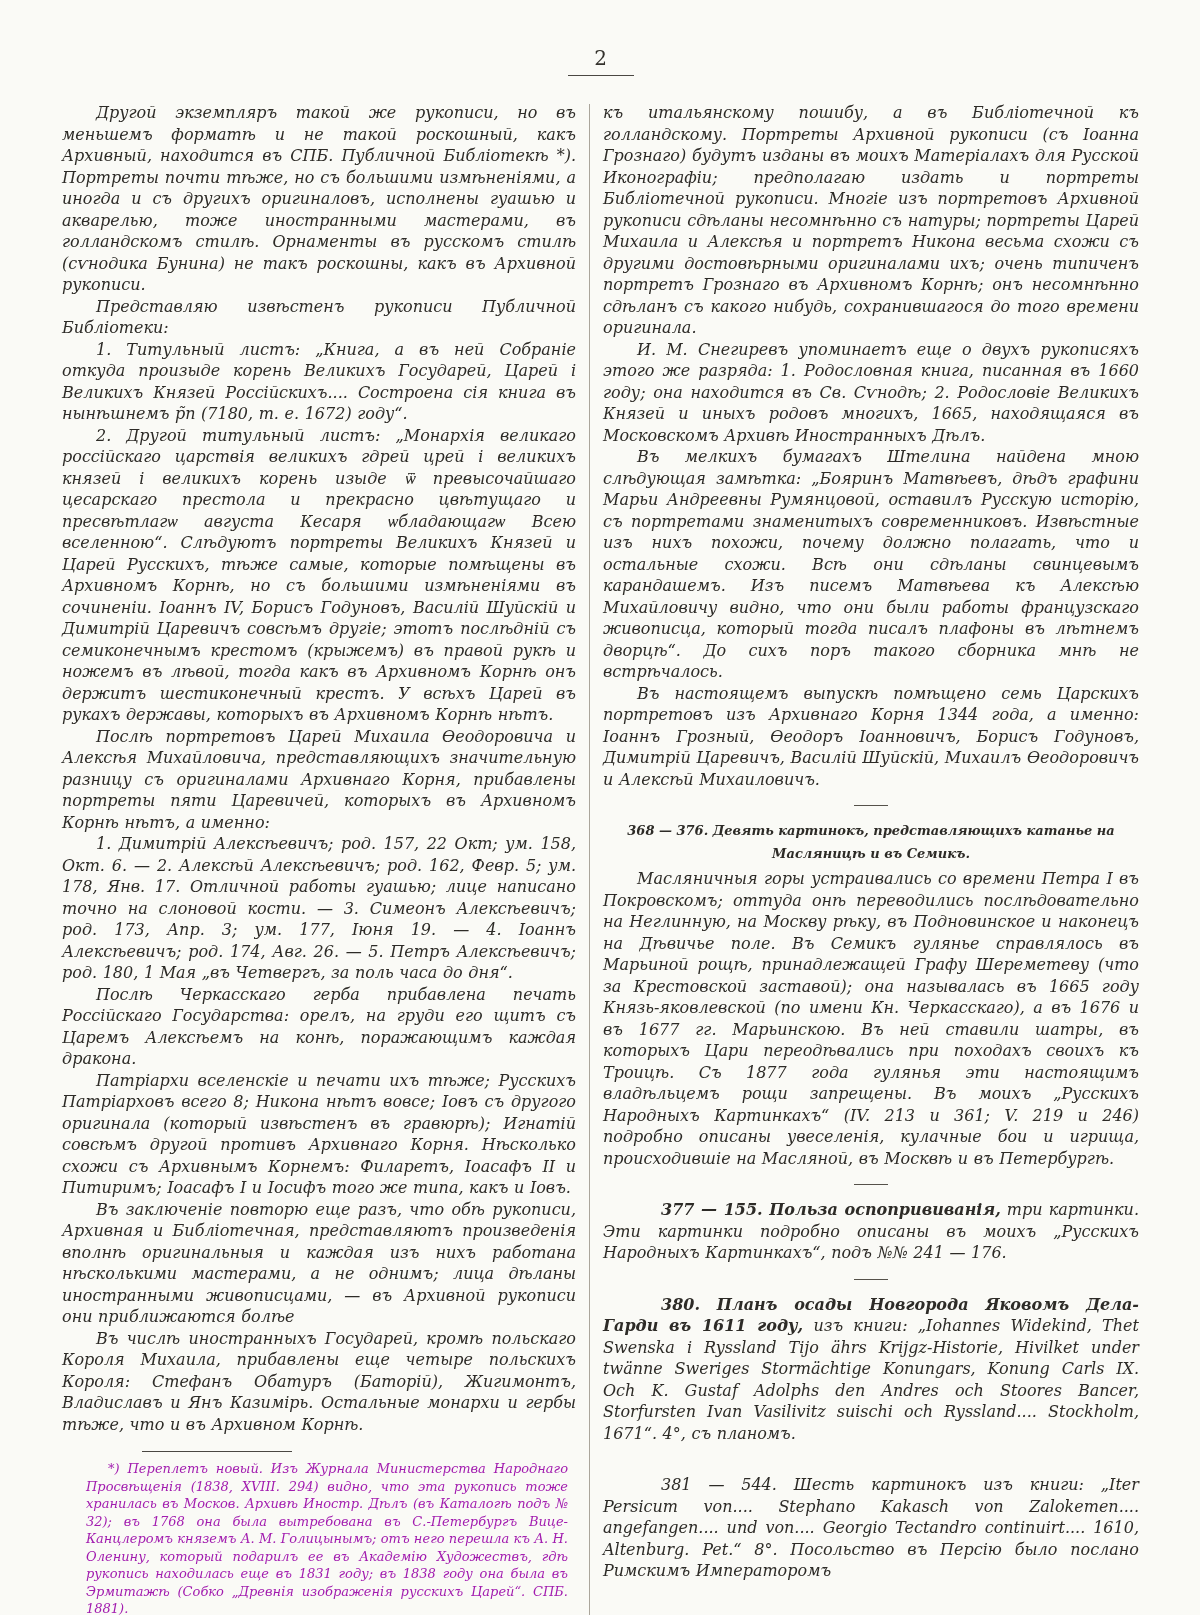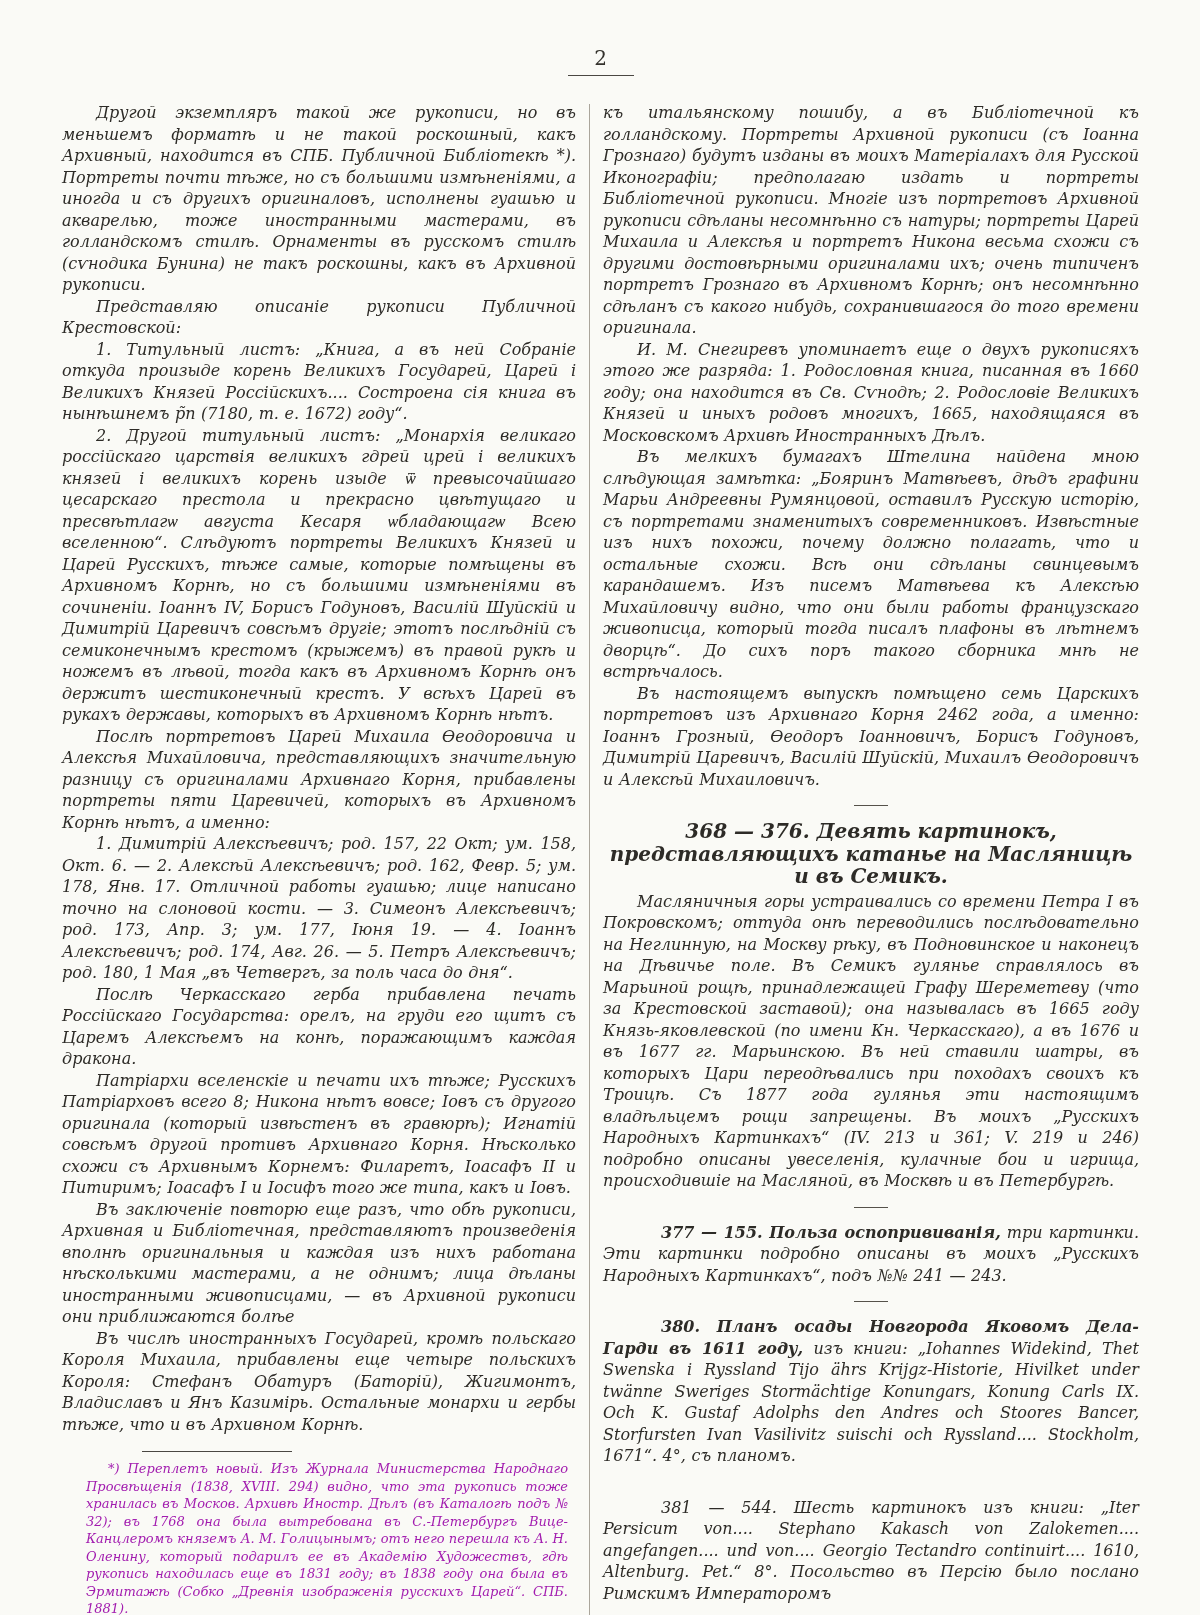--- a/index.html
+++ b/index.html
@@ -61,21 +61,21 @@
     text-indent: 22px;
     color: #a21caf;
   }
   .separator {
     width: 34px;
     border-top: 1.5px solid #55514a;
     margin: 15px auto 14px auto;
   }
   .entry-heading {
     margin: 0 0 3px 0;
-    font-size: 20px;
+    font-size: 13px;
     line-height: 22.5px;
     font-weight: bold;
     text-align: center;
     text-indent: 0;
   }
   .entry-body { text-indent: 34px; }
   .entry-para { text-indent: 58px; }
   .entry-lead { font-weight: bold; }
   .entry-lead-plain { font-weight: normal; }
   .entry-gap { margin-top: 30px; }
@@ -98,55 +98,55 @@
   <div class="page-header">
     <div class="page-number">2</div>
     <div class="page-number-rule"></div>
   </div>
 
   <div class="columns">
 
     <div class="column left">
       <div class="para-list">
           <p class="para">Другой экземпляръ такой же рукописи, но въ меньшемъ форматѣ и не такой роскошный, какъ Архивный, находится въ СПБ. Публичной Библіотекѣ *). Портреты почти тѣже, но съ большими измѣненіями, а иногда и съ другихъ оригиналовъ, исполнены гуашью и акварелью, тоже иностранными мастерами, въ голландскомъ стилѣ. Орнаменты въ русскомъ стилѣ (сѵнодика Бунина) не такъ роскошны, какъ въ Архивной рукописи.</p>
-          <p class="para">Представляю описаніе рукописи Публичной Крестовской:</p>
+          <p class="para">Представляю извѣстенъ рукописи Публичной Библіотеки:</p>
           <p class="para">1. Титульный листъ: „Книга, а въ ней Собраніе откуда произыде корень Великихъ Государей, Царей і Великихъ Князей Россійскихъ.... Состроена сія книга въ нынѣшнемъ р̃п (7180, т. е. 1672) году“.</p>
           <p class="para">2. Другой титульный листъ: „Монархія великаго россійскаго царствія великихъ гдрей црей і великихъ князей і великихъ корень изыде ѿ превысочайшаго цесарскаго престола и прекрасно цвѣтущаго и пресвѣтлагѡ августа Кесаря ѡбладающагѡ Всею вселенною“. Слѣдуютъ портреты Великихъ Князей и Царей Русскихъ, тѣже самые, которые помѣщены въ Архивномъ Корнѣ, но съ большими измѣненіями въ сочиненіи. Іоаннъ IV, Борисъ Годуновъ, Василій Шуйскій и Димитрій Царевичъ совсѣмъ другіе; этотъ послѣдній съ семиконечнымъ крестомъ (крыжемъ) въ правой рукѣ и ножемъ въ лѣвой, тогда какъ въ Архивномъ Корнѣ онъ держитъ шестиконечный крестъ. У всѣхъ Царей въ рукахъ державы, которыхъ въ Архивномъ Корнѣ нѣтъ.</p>
           <p class="para">Послѣ портретовъ Царей Михаила Ѳеодоровича и Алексѣя Михайловича, представляющихъ значительную разницу съ оригиналами Архивнаго Корня, прибавлены портреты пяти Царевичей, которыхъ въ Архивномъ Корнѣ нѣтъ, а именно:</p>
           <p class="para">1. Димитрій Алексѣевичъ; род. 157, 22 Окт; ум. 158, Окт. 6. — 2. Алексѣй Алексѣевичъ; род. 162, Февр. 5; ум. 178, Янв. 17. Отличной работы гуашью; лице написано точно на слоновой кости. — 3. Симеонъ Алексѣевичъ; род. 173, Апр. 3; ум. 177, Іюня 19. — 4. Іоаннъ Алексѣевичъ; род. 174, Авг. 26. — 5. Петръ Алексѣевичъ; род. 180, 1 Мая „въ Четвергъ, за поль часа до дня“.</p>
           <p class="para">Послѣ Черкасскаго герба прибавлена печать Россійскаго Государства: орелъ, на груди его щитъ съ Царемъ Алексѣемъ на конѣ, поражающимъ каждая дракона.</p>
           <p class="para">Патріархи вселенскіе и печати ихъ тѣже; Русскихъ Патріарховъ всего 8; Никона нѣтъ вовсе; Іовъ съ другого оригинала (который извѣстенъ въ гравюрѣ); Игнатій совсѣмъ другой противъ Архивнаго Корня. Нѣсколько схожи съ Архивнымъ Корнемъ: Филаретъ, Іоасафъ II и Питиримъ; Іоасафъ I и Іосифъ того же типа, какъ и Іовъ.</p>
           <p class="para">Въ заключеніе повторю еще разъ, что обѣ рукописи, Архивная и Библіотечная, представляютъ произведенія вполнѣ оригинальныя и каждая изъ нихъ работана нѣсколькими мастерами, а не однимъ; лица дѣланы иностранными живописцами, — въ Архивной рукописи они приближаются болѣе</p>
           <p class="para">Въ числѣ иностранныхъ Государей, кромѣ польскаго Короля Михаила, прибавлены еще четыре польскихъ Короля: Стефанъ Обатуръ (Баторій), Жигимонтъ, Владиславъ и Янъ Казимірь. Остальные монархи и гербы тѣже, что и въ Архивном Корнѣ.</p>
         </div>
       <div class="footnote-rule"></div>
       <p class="footnote">*) Переплетъ новый. Изъ Журнала Министерства Народнаго Просвѣщенія (1838, XVIII. 294) видно, что эта рукопись тоже хранилась въ Москов. Архивѣ Иностр. Дѣлъ (въ Каталогѣ подъ № 32); въ 1768 она была вытребована въ С.-Петербургъ Вице-Канцлеромъ княземъ А. М. Голицынымъ; отъ него перешла къ А. Н. Оленину, который подарилъ ее въ Академію Художествъ, гдѣ рукопись находилась еще въ 1831 году; въ 1838 году она была въ Эрмитажѣ (Собко „Древнія изображенія русскихъ Царей“. СПБ. 1881).</p>
     </div>
 
     <div class="column-divider"></div>
 
     <div class="column right">
       <div class="para-list">
           <p class="para">къ итальянскому пошибу, а въ Библіотечной къ голландскому. Портреты Архивной рукописи (съ Іоанна Грознаго) будутъ изданы въ моихъ Матеріалахъ для Русской Иконографіи; предполагаю издать и портреты Библіотечной рукописи. Многіе изъ портретовъ Архивной рукописи сдѣланы несомнѣнно съ натуры; портреты Царей Михаила и Алексѣя и портретъ Никона весьма схожи съ другими достовѣрными оригиналами ихъ; очень типиченъ портретъ Грознаго въ Архивномъ Корнѣ; онъ несомнѣнно сдѣланъ съ какого нибудь, сохранившагося до того времени оригинала.</p>
           <p class="para">И. М. Снегиревъ упоминаетъ еще о двухъ рукописяхъ этого же разряда: 1. Родословная книга, писанная въ 1660 году; она находится въ Св. Сѵнодѣ; 2. Родословіе Великихъ Князей и иныхъ родовъ многихъ, 1665, находящаяся въ Московскомъ Архивѣ Иностранныхъ Дѣлъ.</p>
           <p class="para">Въ мелкихъ бумагахъ Штелина найдена мною слѣдующая замѣтка: „Бояринъ Матвѣевъ, дѣдъ графини Марьи Андреевны Румянцовой, оставилъ Русскую исторію, съ портретами знаменитыхъ современниковъ. Извѣстные изъ нихъ похожи, почему должно полагать, что и остальные схожи. Всѣ они сдѣланы свинцевымъ карандашемъ. Изъ писемъ Матвѣева къ Алексѣю Михайловичу видно, что они были работы французскаго живописца, который тогда писалъ плафоны въ лѣтнемъ дворцѣ“. До сихъ поръ такого сборника мнѣ не встрѣчалось.</p>
-          <p class="para">Въ настоящемъ выпускѣ помѣщено семь Царскихъ портретовъ изъ Архивнаго Корня 2462 года, а именно: Іоаннъ Грозный, Ѳеодоръ Іоанновичъ, Борисъ Годуновъ, Димитрій Царевичъ, Василій Шуйскій, Михаилъ Ѳеодоровичъ и Алексѣй Михаиловичъ.</p>
+          <p class="para">Въ настоящемъ выпускѣ помѣщено семь Царскихъ портретовъ изъ Архивнаго Корня 1344 года, а именно: Іоаннъ Грозный, Ѳеодоръ Іоанновичъ, Борисъ Годуновъ, Димитрій Царевичъ, Василій Шуйскій, Михаилъ Ѳеодоровичъ и Алексѣй Михаиловичъ.</p>
         </div>
 
       <div class="separator"></div>
 
       <div class="entry">
         <p class="entry-heading">368 — 376. Девять картинокъ, представляющихъ катанье на Масляницѣ и въ Семикъ.</p>
         <p class="para entry-body">Масляничныя горы устраивались со времени Петра I въ Покровскомъ; оттуда онѣ переводились послѣдовательно на Неглинную, на Москву рѣку, въ Подновинское и наконецъ на Дѣвичье поле. Въ Семикъ гулянье справлялось въ Марьиной рощѣ, принадлежащей Графу Шереметеву (что за Крестовской заставой); она называлась въ 1665 году Князь-яковлевской (по имени Кн. Черкасскаго), а въ 1676 и въ 1677 гг. Марьинскою. Въ ней ставили шатры, въ которыхъ Цари переодѣвались при походахъ своихъ къ Троицѣ. Съ 1877 года гулянья эти настоящимъ владѣльцемъ рощи запрещены. Въ моихъ „Русскихъ Народныхъ Картинкахъ“ (IV. 213 и 361; V. 219 и 246) подробно описаны увеселенія, кулачные бои и игрища, происходившіе на Масляной, въ Москвѣ и въ Петербургѣ.</p>
       </div>
 
       <div class="separator"></div>
 
       <div class="entry">
-        <p class="para entry-para"><span class="entry-lead">377 — 155. Польза оспопрививанія,</span> <span>три картинки. Эти картинки подробно описаны въ моихъ „Русскихъ Народныхъ Картинкахъ“, подъ №№ 241 — 243.</span></p>
+        <p class="para entry-para"><span class="entry-lead">377 — 155. Польза оспопрививанія,</span> <span>три картинки. Эти картинки подробно описаны въ моихъ „Русскихъ Народныхъ Картинкахъ“, подъ №№ 241 — 176.</span></p>
       </div>
 
       <div class="separator"></div>
 
       <div class="entry">
         <p class="para entry-para"><span class="entry-lead">380. Планъ осады Новгорода Яковомъ Дела-Гарди въ 1611 году,</span> <span>изъ книги: „Iohannes Widekind, Thet Swenska i Ryssland Tijo ährs Krijgz-Historie, Hivilket under twänne Sweriges Stormächtige Konungars, Konung Carls IX. Och K. Gustaf Adolphs den Andres och Stoores Bancer, Storfursten Ivan Vasilivitz suischi och Ryssland.... Stockholm, 1671“. 4°, съ планомъ.</span></p>
       </div>
 
       <div class="entry entry-gap">
         <p class="para entry-para"><span class="entry-lead-plain">381 — 544.</span> <span>Шесть картинокъ изъ книги: „Iter Persicum von.... Stephano Kakasch von Zalokemen.... angefangen.... und von.... Georgio Tectandro continuirt.... 1610, Altenburg. Pet.“ 8°. Посольство въ Персію было послано Римскимъ Императоромъ</span></p>

